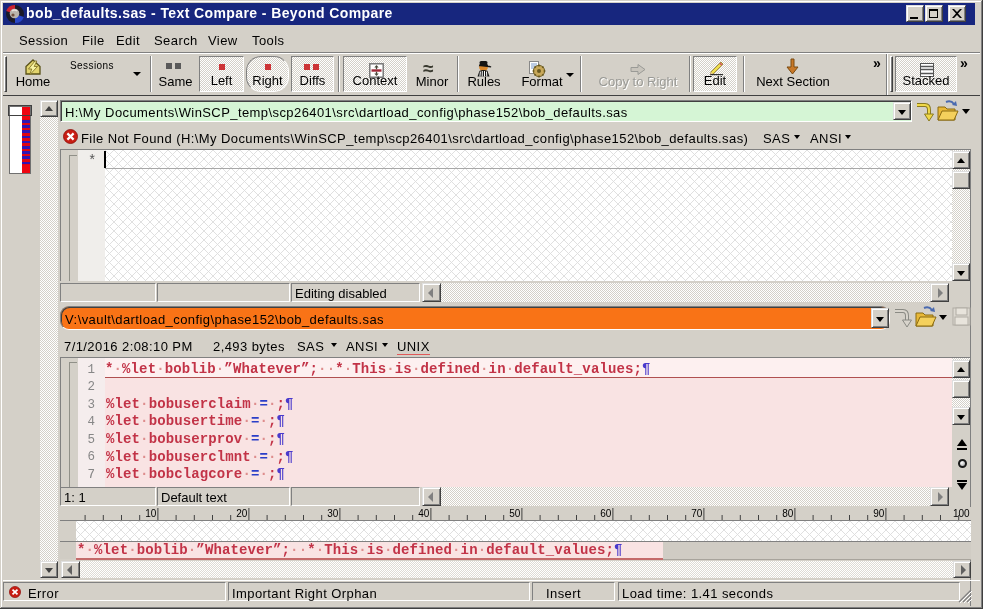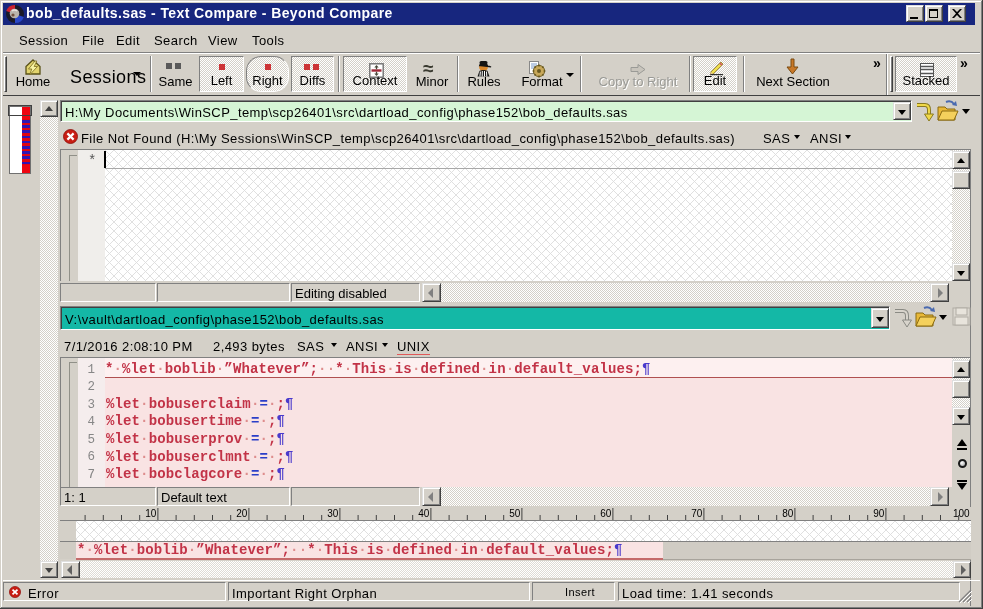--- a/index.html
+++ b/index.html
@@ -70,21 +70,21 @@
 <div class="abs" style="left:3px;top:95px;width:977px;height:1px;background:#404040;"></div>
 <div class="abs raised" style="left:4px;top:56px;width:3px;height:36px;"></div>
 <div class="tbtn" style="left:10px;width:46px;">
  <svg class="abs" style="left:14px;top:3px;" width="18" height="17" viewBox="0 0 18 17">
   <path d="M2 7.5 L9 1 L16 7.5 L16 15 L2 15 Z" fill="#e2d46e" stroke="#5a5218" stroke-width="1.3"></path>
   <path d="M11 2 L4.5 10 L7.8 10 L5.5 16 L13.5 7.5 L10.2 7.5 L12.8 2 Z" fill="#f6f2a2" stroke="#7a6a20" stroke-width="0.8"></path>
       </svg>
  <div class="lbl">Home</div>
     </div>
 <div class="tbtn" style="left:57px;width:90px;">
-      <div class="abs ls" style="left:13px;top:11px;font-size:18px;">Sessions</div>
+      <div class="abs ls" style="left:13px;top:4px;font-size:10px;">Sessions</div>
       <span class="arrow abs" style="left:76px;top:16px;border-left:4px solid transparent;border-right:4px solid transparent;border-top:4px solid #000;"></span>
     </div>
 <div class="abs sep" style="left:150px;top:56px;height:36px;"></div>
 <div class="tbtn" style="left:154px;width:43px;">
  <div class="abs" style="left:12px;top:7px;width:6px;height:6px;background:#5a5a5a;"></div>
  <div class="abs" style="left:21px;top:7px;width:6px;height:6px;background:#5a5a5a;"></div>
  <div class="lbl">Same</div>
     </div>
 <div class="tbtn pressed" style="left:199px;width:45px;">
  <div class="abs" style="left:19px;top:7px;width:6px;height:6px;background:#cc3336;"></div>
@@ -210,21 +210,21 @@
  <path d="M2 7 h7 l2 2 h8 v11 h-17 Z" fill="#e8b838" stroke="#8a6a10"></path>
  <path d="M2 20 L6 11 h16 l-4 9 Z" fill="#f4d05c" stroke="#8a6a10"></path>
     </svg>
 <span class="arrow abs" style="left:962px;top:109px;border-left:4px solid transparent;border-right:4px solid transparent;border-top:5px solid #000;"></span>
 
 <svg class="abs" style="left:63px;top:129px;" width="15" height="15" viewBox="0 0 15 15">
  <circle cx="7.5" cy="7.5" r="7" fill="#c81e14"></circle>
  <circle cx="7.5" cy="7.5" r="7" fill="none" stroke="#8a0a06" stroke-width="0.8"></circle>
  <path d="M4.4 4.4 L10.6 10.6 M10.6 4.4 L4.4 10.6" stroke="#fff" stroke-width="2.2"></path>
     </svg>
-<div class="abs ls" style="left:81px;top:131px;">File Not Found (H:\My Sessions\WinSCP_temp\scp26401\src\dartload_config\phase152\bob_defaults.sas)</div>
+<div class="abs ls" style="left:81px;top:131px;">File Not Found (H:\My Documents\WinSCP_temp\scp26401\src\dartload_config\phase152\bob_defaults.sas)</div>
     <div class="abs ls" style="left:763px;top:131px;">SAS</div>
     <span class="arrow abs" style="left:794px;top:135px;border-left:3.5px solid transparent;border-right:3.5px solid transparent;border-top:4px solid #000;"></span>
     <div class="abs ls" style="left:810px;top:131px;">ANSI</div>
     <span class="arrow abs" style="left:845px;top:135px;border-left:3.5px solid transparent;border-right:3.5px solid transparent;border-top:4px solid #000;"></span>
 
 <div class="abs" style="left:60px;top:149px;width:911px;height:1px;background:#808080;"></div>
 <div class="abs" style="left:60px;top:149px;width:1px;height:132px;background:#808080;"></div>
 <div class="abs" style="left:61px;top:150px;width:17px;height:131px;background:#d4d0c8;"></div>
 <div class="abs" style="left:69px;top:155px;width:8px;height:1px;background:#909088;"></div>
 <div class="abs" style="left:69px;top:155px;width:1px;height:126px;background:#909088;"></div>
@@ -252,21 +252,21 @@
       <div class="abs" style="left:3px;top:2px;font-size:13px;">Editing disabled</div>
     </div>
 <div class="abs dither" style="left:441px;top:283px;width:490px;height:19px;"></div>
 <div class="abs raised2" style="left:422px;top:283px;width:19px;height:19px;">
       <span class="arrow abs" style="left:5px;top:4px;border-top:5px solid transparent;border-bottom:5px solid transparent;border-right:5px solid #808080;"></span>
     </div>
 <div class="abs raised2" style="left:930px;top:283px;width:19px;height:19px;">
       <span class="arrow abs" style="left:7px;top:4px;border-top:5px solid transparent;border-bottom:5px solid transparent;border-left:5px solid #808080;"></span>
     </div>
 
-<div class="abs sunk2" style="left:60px;top:306px;width:830px;height:24px;background:#14b8a6;">
+<div class="abs sunk2" style="left:60px;top:306px;width:830px;height:24px;background:#f97316;border-radius:9px;">
  <div class="abs ls" style="left:4px;top:5px;">V:\vault\dartload_config\phase152\bob_defaults.sas</div>
  <div class="abs raised2" style="left:810px;top:1px;width:18px;height:20px;background:#d4d0c8;">
         <span class="arrow abs" style="left:4px;top:8px;border-left:4px solid transparent;border-right:4px solid transparent;border-top:5px solid #000;"></span>
       </div>
 </div>
 <svg class="abs" style="left:893px;top:307px;" width="20" height="21" viewBox="0 0 20 21">
  <path d="M2 4 h8 q4 0 4 5 v4" fill="none" stroke="#8a8a84" stroke-width="4"></path>
  <path d="M2 4 h8 q4 0 4 5 v4" fill="none" stroke="#d8d4cc" stroke-width="2"></path>
  <path d="M9.5 13 h9 L14 20 Z" fill="#d8d4cc" stroke="#8a8a84"></path>
     </svg>
@@ -426,21 +426,21 @@
         <circle cx="7.5" cy="7.5" r="7" fill="#c81e14"></circle>
         <circle cx="7.5" cy="7.5" r="7" fill="none" stroke="#8a0a06" stroke-width="0.8"></circle>
         <path d="M4.4 4.4 L10.6 10.6 M10.6 4.4 L4.4 10.6" stroke="#fff" stroke-width="2.2"></path>
       </svg>
  <div class="abs ls" style="left:24px;top:3px;font-size:13px;">Error</div>
     </div>
 <div class="cell" style="left:228px;top:582px;width:302px;height:19px;">
       <div class="abs ls" style="left:3px;top:3px;font-size:13px;">Important Right Orphan</div>
     </div>
 <div class="cell" style="left:532px;top:582px;width:83px;height:19px;">
-      <div class="abs ls" style="left:32px;top:3px;font-size:11px;">Insert</div>
+      <div class="abs ls" style="left:13px;top:3px;font-size:13px;">Insert</div>
     </div>
 <div class="cell" style="left:618px;top:582px;width:342px;height:19px;">
       <div class="abs ls" style="left:3px;top:3px;font-size:13px;">Load time: 1.41 seconds</div>
     </div>
 <svg class="abs" style="left:958px;top:589px;" width="14" height="14" viewBox="0 0 14 14">
       <path d="M13 1 L1 13 M13 5 L5 13 M13 9 L9 13" stroke="#808080" stroke-width="1.2"></path>
       <path d="M14 2 L2 14 M14 6 L6 14 M14 10 L10 14" stroke="#fff" stroke-width="1"></path>
     </svg>
 
 </div>

